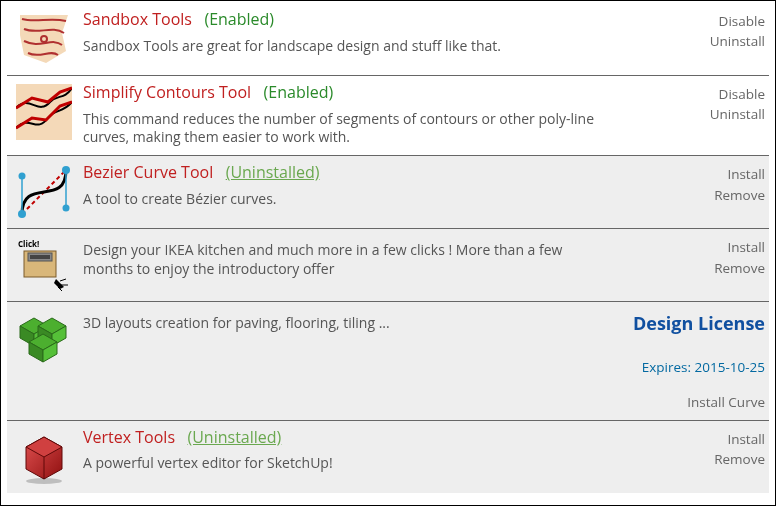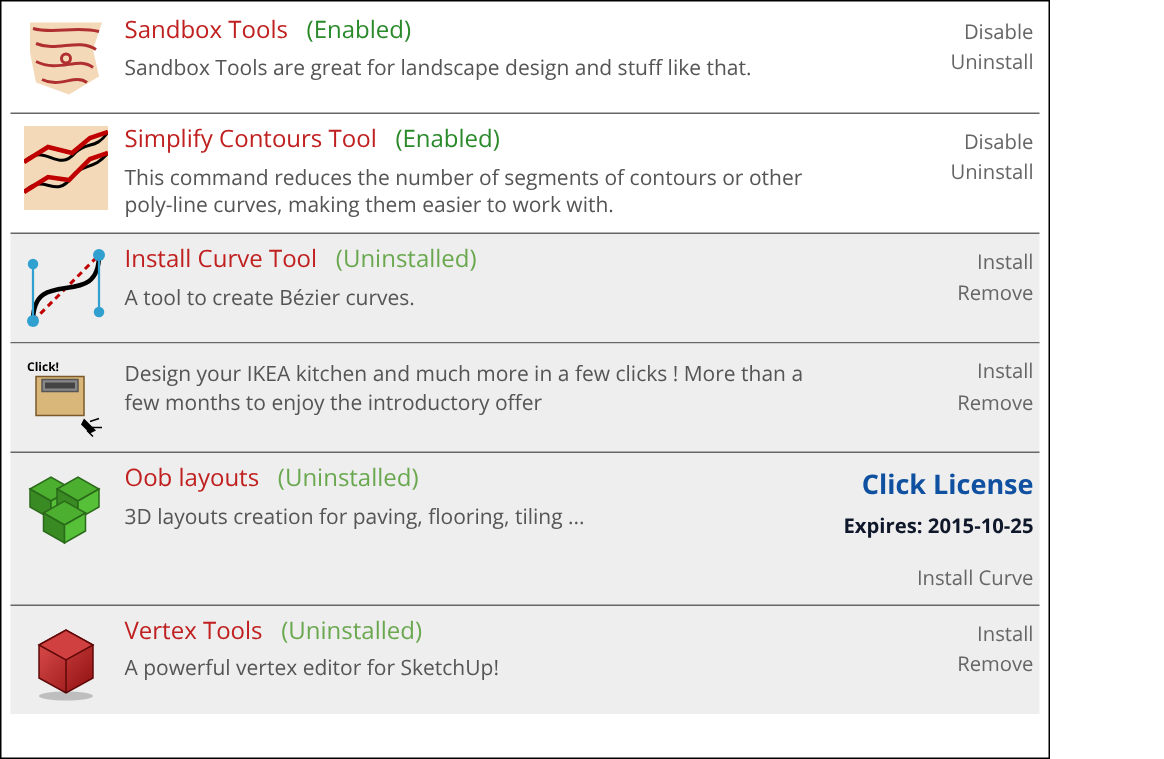--- a/index.html
+++ b/index.html
@@ -8,21 +8,21 @@
     font-family: "Segoe UI", "Open Sans", Arial, sans-serif;
     font-size: 14px;
     color: #333;
     background: #fff;
     width: 776px;
     height: 506px;
     overflow: hidden;
   }
   .frame {
     border: 1px solid #000;
-    width: 700px;
+    width: 776px;
     height: 506px;
     padding: 2px 6px;
   }
   .list { }
   .row {
     display: flex;
     border-bottom: 1px solid #666;
     padding: 6px 4px 8px 4px;
   }
   .row:last-child { border-bottom: none; justify-content: flex-end; }
@@ -33,34 +33,34 @@
     display: flex;
     align-items: flex-start;
     justify-content: center;
     padding-top: 2px;
   }
   .icon-cell svg, .icon-cell .imgbox { width: 56px; height: 56px; }
   .content-cell { flex: 1 1 auto; padding: 0 6px; }
   .title-line { font-size: 16px; line-height: 1.35; }
   .ext-name { color: #c02020; font-weight: 400; }
   .status-enabled { color: #2a8a2a; }
-  .status-uninstalled { color: #6aa84f; }
+  .status-uninstalled { color: #6aa84f; text-decoration: underline; }
   .desc { color: #555; font-size: 14px; line-height: 1.35; margin-top: 6px; max-width: 520px; }
   .actions-cell {
     width: 140px;
     flex: 0 0 140px;
     text-align: right;
     color: #666;
     font-size: 13.5px;
     line-height: 1.5;
     padding-top: 2px;
   }
   .actions-cell .act { display: block; cursor: pointer; }
   .trial-title { color: #1050a0; font-weight: 700; font-size: 18px; }
-  .trial-exp { color: #0f172a; font-weight: 700; font-size: 13.5px; margin-top: 3px; }
+  .trial-exp { color: #0369a1; font-weight: 400; font-size: 13.5px; margin-top: 20px; }
   .trial-gap { height: 14px; }
 </style>
 </head>
 <body>
 
 <div class="frame">
   <div class="list">
 
     <div class="row">
       <div class="icon-cell">
@@ -119,21 +119,21 @@
           <circle cx="6" cy="50" r="4" fill="#30a0d0"></circle>
           <circle cx="50" cy="6" r="4" fill="#30a0d0"></circle>
           <circle cx="6" cy="12" r="3.5" fill="#30a0d0"></circle>
           <circle cx="50" cy="44" r="3.5" fill="#30a0d0"></circle>
           <line x1="6" y1="50" x2="6" y2="12" stroke="#30a0d0" stroke-width="1.5"></line>
           <line x1="50" y1="6" x2="50" y2="44" stroke="#30a0d0" stroke-width="1.5"></line>
         </svg>
       </div>
       <div class="content-cell">
         <div class="title-line">
-          <span class="ext-name">Install Curve Tool</span>
+          <span class="ext-name">Bezier Curve Tool</span>
           <span>&nbsp;</span>
           <span class="status-uninstalled">(Uninstalled)</span>
         </div>
         <div class="desc">A tool to create Bézier curves.</div>
       </div>
       <div class="actions-cell">
         <span class="act">Install</span>
         <span class="act">Remove</span>
       </div>
     </div>
@@ -172,29 +172,24 @@
             <polygon points="28,8 28,20 14,28 14,16" fill="#55c038" stroke="#2a6a1a" stroke-width="1"></polygon>
           </g>
           <g transform="translate(13,24)">
             <polygon points="0,8 14,0 28,8 14,16" fill="#4caf2f" stroke="#2a6a1a" stroke-width="1"></polygon>
             <polygon points="0,8 0,20 14,28 14,16" fill="#3a8a24" stroke="#2a6a1a" stroke-width="1"></polygon>
             <polygon points="28,8 28,20 14,28 14,16" fill="#55c038" stroke="#2a6a1a" stroke-width="1"></polygon>
           </g>
         </svg>
       </div>
       <div class="content-cell">
-        <div class="title-line">
-          <span class="ext-name">Oob layouts</span>
-          <span>&nbsp;</span>
-          <span class="status-uninstalled">(Uninstalled)</span>
-        </div>
         <div class="desc">3D layouts creation for paving, flooring, tiling ...</div>
       </div>
       <div class="actions-cell">
-        <div class="trial-title">Click License</div>
+        <div class="trial-title">Design License</div>
         <div class="trial-exp">
           <span>Expires:</span>
           <span>2015-10-25</span>
         </div>
         <div class="trial-gap"></div>
         <span class="act">Install Curve</span>
       </div>
     </div>
 
     <div class="row shaded">

